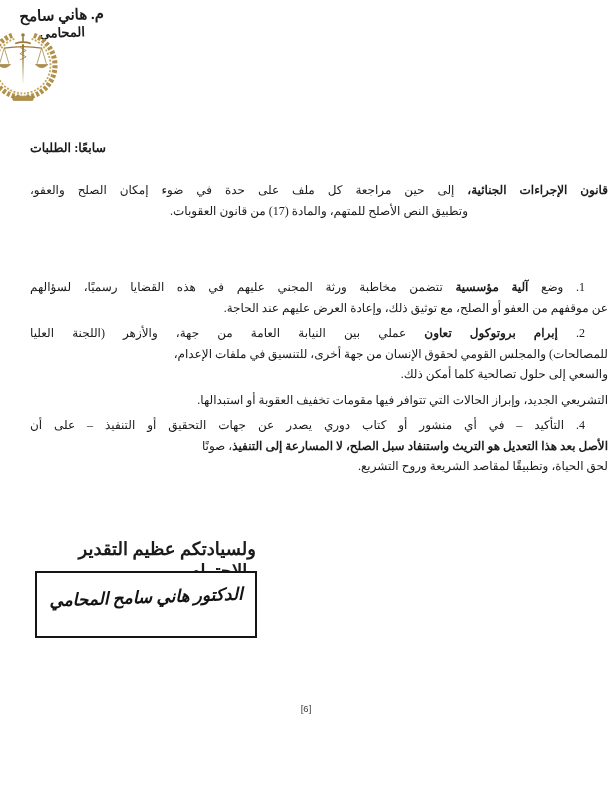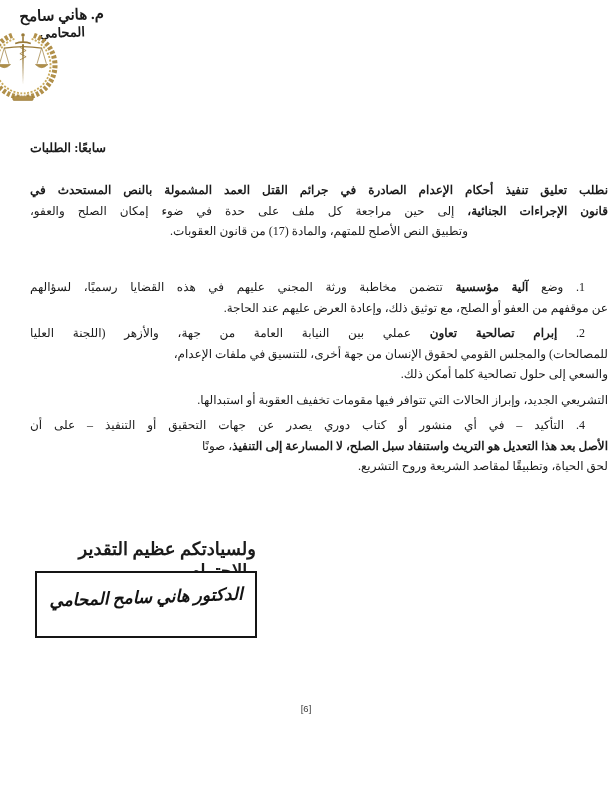--- a/index.html
+++ b/index.html
@@ -80,31 +80,30 @@
     <path d="M26,30.5 L20,51 M26,30.5 L32,51" stroke="#997a38" stroke-width="0.9" fill="none"></path>
     <path d="M18,52 Q26,60 34,52 Z" fill="#b1904a" stroke="#997a38" stroke-width="0.8"></path>
 
     <path d="M74,30.5 L68,51 M74,30.5 L80,51" stroke="#997a38" stroke-width="0.9" fill="none"></path>
     <path d="M66,52 Q74,60 82,52 Z" fill="#b1904a" stroke="#997a38" stroke-width="0.8"></path>
   </svg>
 
   <div class="content">
     <div class="heading">سابعًا: الطلبات</div>
     <div class="intro" id="intro">
-        <div class="ln just"><span class="b">نطلب تعليق تنفيذ أحكام الإعدام الصادرة في جرائم القتل العمد المشمولة بالنص المستحدث في</span></div>
         <div class="ln just"><span class="b">قانون الإجراءات الجنائية،</span><span> إلى حين مراجعة كل ملف على حدة في ضوء إمكان الصلح والعفو،</span></div>
         <div class="ln end"><span>وتطبيق النص الأصلح للمتهم، والمادة (17) من قانون العقوبات.</span></div>
       </div>
     <div class="requests" id="requests">
         <div class="item">
           <div class="ln ifirst"><span>1. وضع </span><span class="b">آلية مؤسسية</span><span> تتضمن مخاطبة ورثة المجني عليهم في هذه القضايا رسميًا، لسؤالهم</span></div>
           <div class="ln icont"><span>عن موقفهم من العفو أو الصلح، مع توثيق ذلك، وإعادة العرض عليهم عند الحاجة.</span></div>
         </div>
         <div class="item">
-          <div class="ln ifirst"><span>2. </span><span class="b">إبرام تصالحية تعاون</span><span> عملي بين النيابة العامة من جهة، والأزهر (اللجنة العليا</span></div>
+          <div class="ln ifirst"><span>2. </span><span class="b">إبرام بروتوكول تعاون</span><span> عملي بين النيابة العامة من جهة، والأزهر (اللجنة العليا</span></div>
           <div class="ln icont"><span>للمصالحات) والمجلس القومي لحقوق الإنسان من جهة أخرى، للتنسيق في ملفات الإعدام،</span></div>
           <div class="ln icont"><span>والسعي إلى حلول تصالحية كلما أمكن ذلك.</span></div>
         </div>
         <div class="item">
           <div class="ln icont"><span>التشريعي الجديد، وإبراز الحالات التي تتوافر فيها مقومات تخفيف العقوبة أو استبدالها.</span></div>
         </div>
         <div class="item">
           <div class="ln ifirst"><span>4. التأكيد – في أي منشور أو كتاب دوري يصدر عن جهات التحقيق أو التنفيذ – على أن</span></div>
           <div class="ln icont"><span class="b">الأصل بعد هذا التعديل هو التريث واستنفاد سبل الصلح، لا المسارعة إلى التنفيذ</span><span>، صونًا</span></div>
           <div class="ln icont"><span>لحق الحياة، وتطبيقًا لمقاصد الشريعة وروح التشريع.</span></div>

